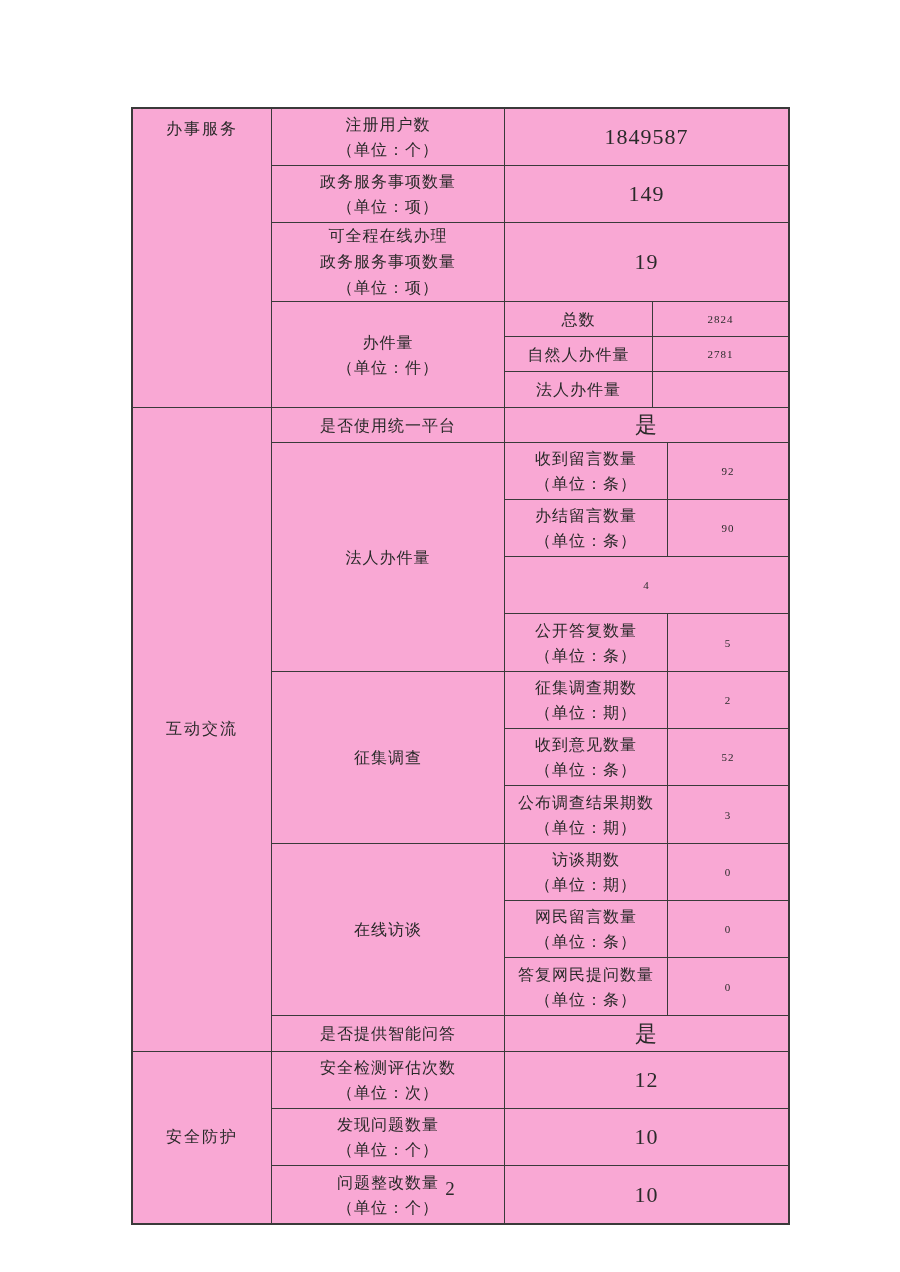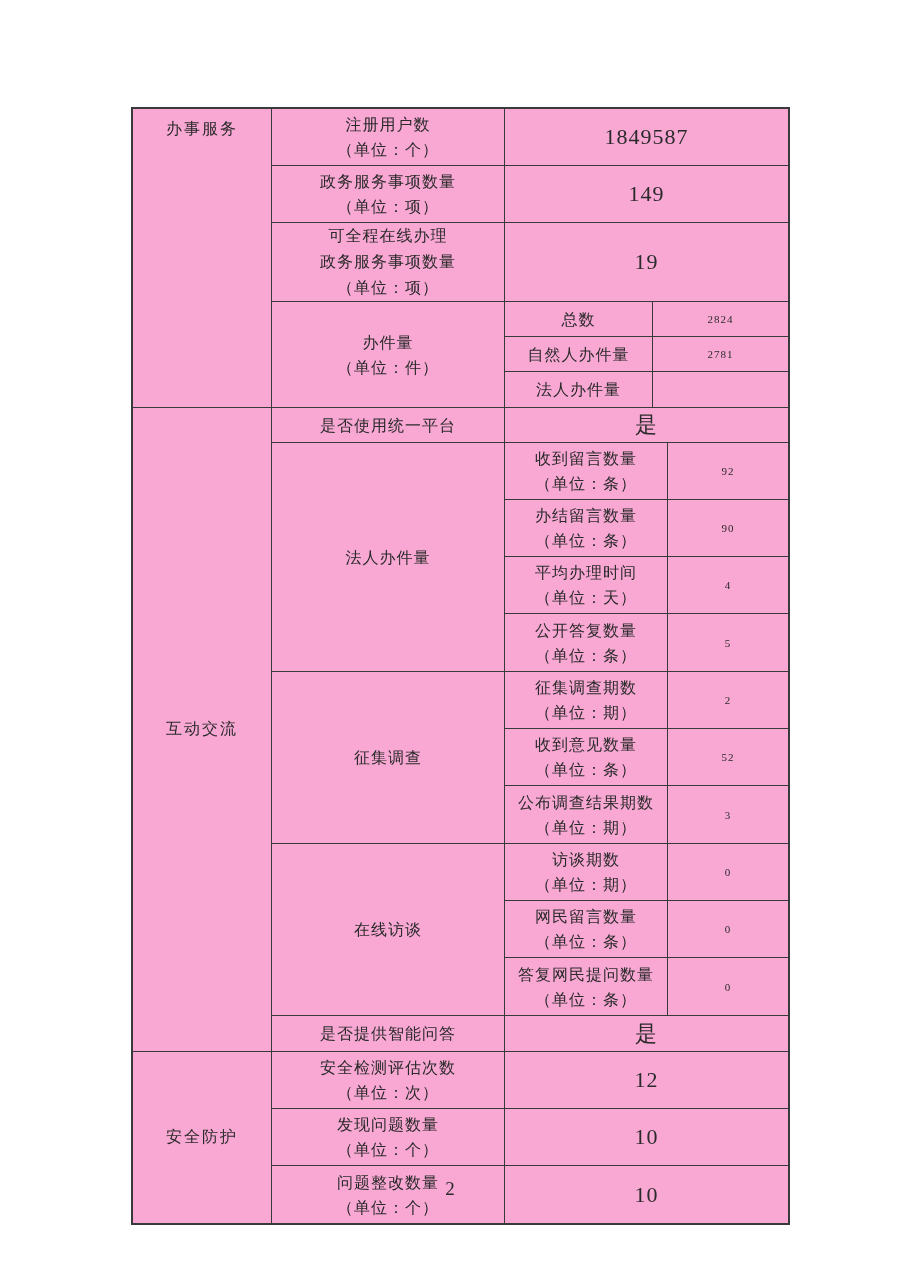--- a/index.html
+++ b/index.html
@@ -212,24 +212,20 @@
                 <div class="sub-value">92</div>
               </div>
               <div class="sub-row h2">
                 <div class="sub-label">
                   <div class="cell-line">办结留言数量</div>
                   <div class="cell-line">（单位：条）</div>
                 </div>
                 <div class="sub-value">90</div>
               </div>
               <div class="sub-row h2">
-                <div class="sub-label">
-                  <div class="cell-line">平均办理时间</div>
-                  <div class="cell-line">（单位：天）</div>
-                </div>
                 <div class="sub-value">4</div>
               </div>
               <div class="sub-row h2">
                 <div class="sub-label">
                   <div class="cell-line">公开答复数量</div>
                   <div class="cell-line">（单位：条）</div>
                 </div>
                 <div class="sub-value">5</div>
               </div>
             </div>

